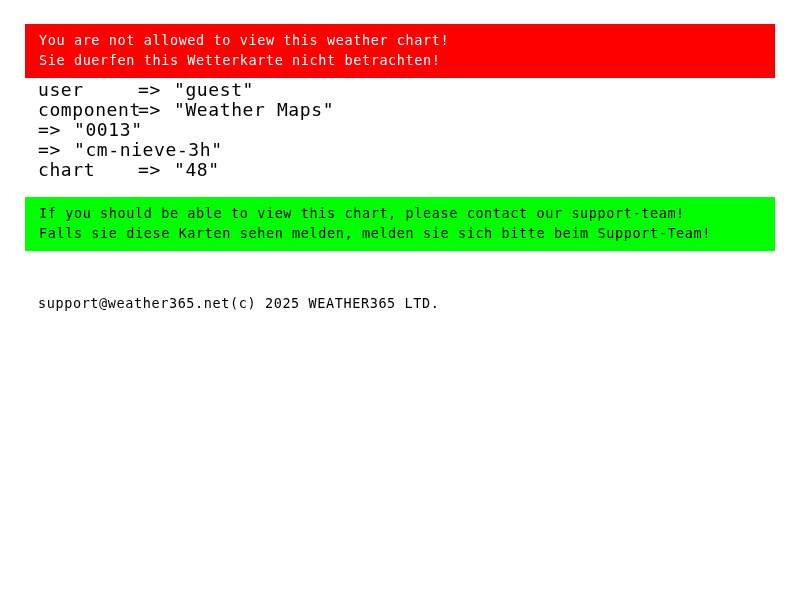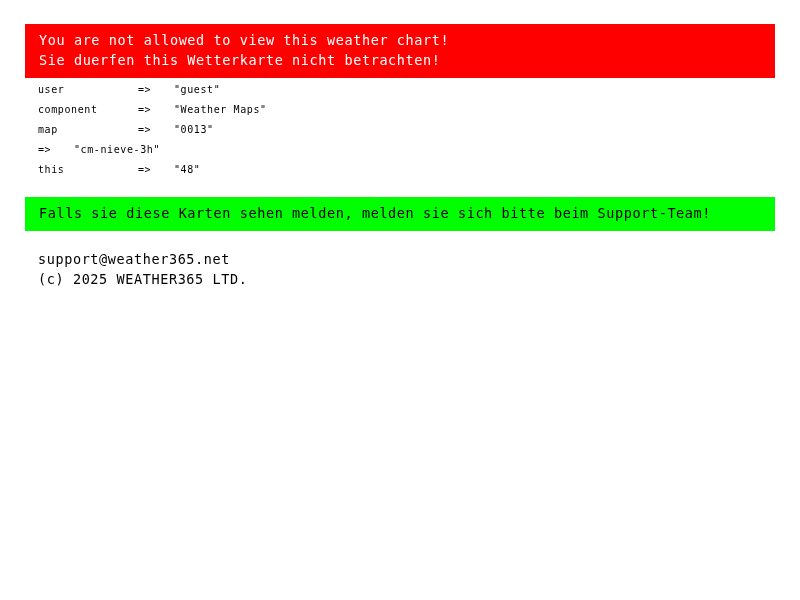--- a/index.html
+++ b/index.html
@@ -49,21 +49,21 @@
     top: 80px;
     width: 740px;
   }
   .param-row {
     display: flex;
     align-items: baseline;
     height: 20px;
     line-height: 20px;
     white-space: pre;
     letter-spacing: 0.6px;
-    font-size: 10px;
+    font-size: 18px;
   }
   .param-key {
     display: inline-block;
     width: 100px;
   }
   .param-arrow {
     display: inline-block;
     width: 36px;
   }
   .param-val {
@@ -73,24 +73,24 @@
     position: absolute;
     left: 38px;
     top: 249px;
     width: 736px;
     display: flex;
     align-items: baseline;
     white-space: pre;
     letter-spacing: 0.6px;
     font-size: 13.5px;
     line-height: 20px;
-    flex-direction: column;
   }
   .footer-right {
     text-align: right;
+    margin-top: 44px;
   }
 </style>
 </head>
 <body>
 
 <div class="page">
 
   <div class="banner banner-error">
     <div class="banner-line">You are not allowed to view this weather chart!</div>
     <div class="banner-line">Sie duerfen this Wetterkarte nicht betrachten!</div>
@@ -101,36 +101,36 @@
       <span class="param-key">user</span>
       <span class="param-arrow">=&gt;</span>
       <span class="param-val">"guest"</span>
     </div>
     <div class="param-row">
       <span class="param-key">component</span>
       <span class="param-arrow">=&gt;</span>
       <span class="param-val">"Weather Maps"</span>
     </div>
     <div class="param-row">
-      <span class="param-key">map</span>
       <span class="param-arrow">=&gt;</span>
       <span class="param-val">"0013"</span>
     </div>
     <div class="param-row">
       <span class="param-arrow">=&gt;</span>
       <span class="param-val">"cm-nieve-3h"</span>
     </div>
     <div class="param-row">
-      <span class="param-key">this</span>
+      <span class="param-key">chart</span>
       <span class="param-arrow">=&gt;</span>
       <span class="param-val">"48"</span>
     </div>
   </div>
 
   <div class="banner banner-ok">
+    <div class="banner-line">If you should be able to view this chart, please contact our support-team!</div>
     <div class="banner-line">Falls sie diese Karten sehen melden, melden sie sich bitte beim Support-Team!</div>
   </div>
 
   <div class="footer">
     <span>support@weather365.net</span>
     <span class="footer-right">(c) 2025 WEATHER365 LTD.</span>
   </div>
 
 </div>
 

